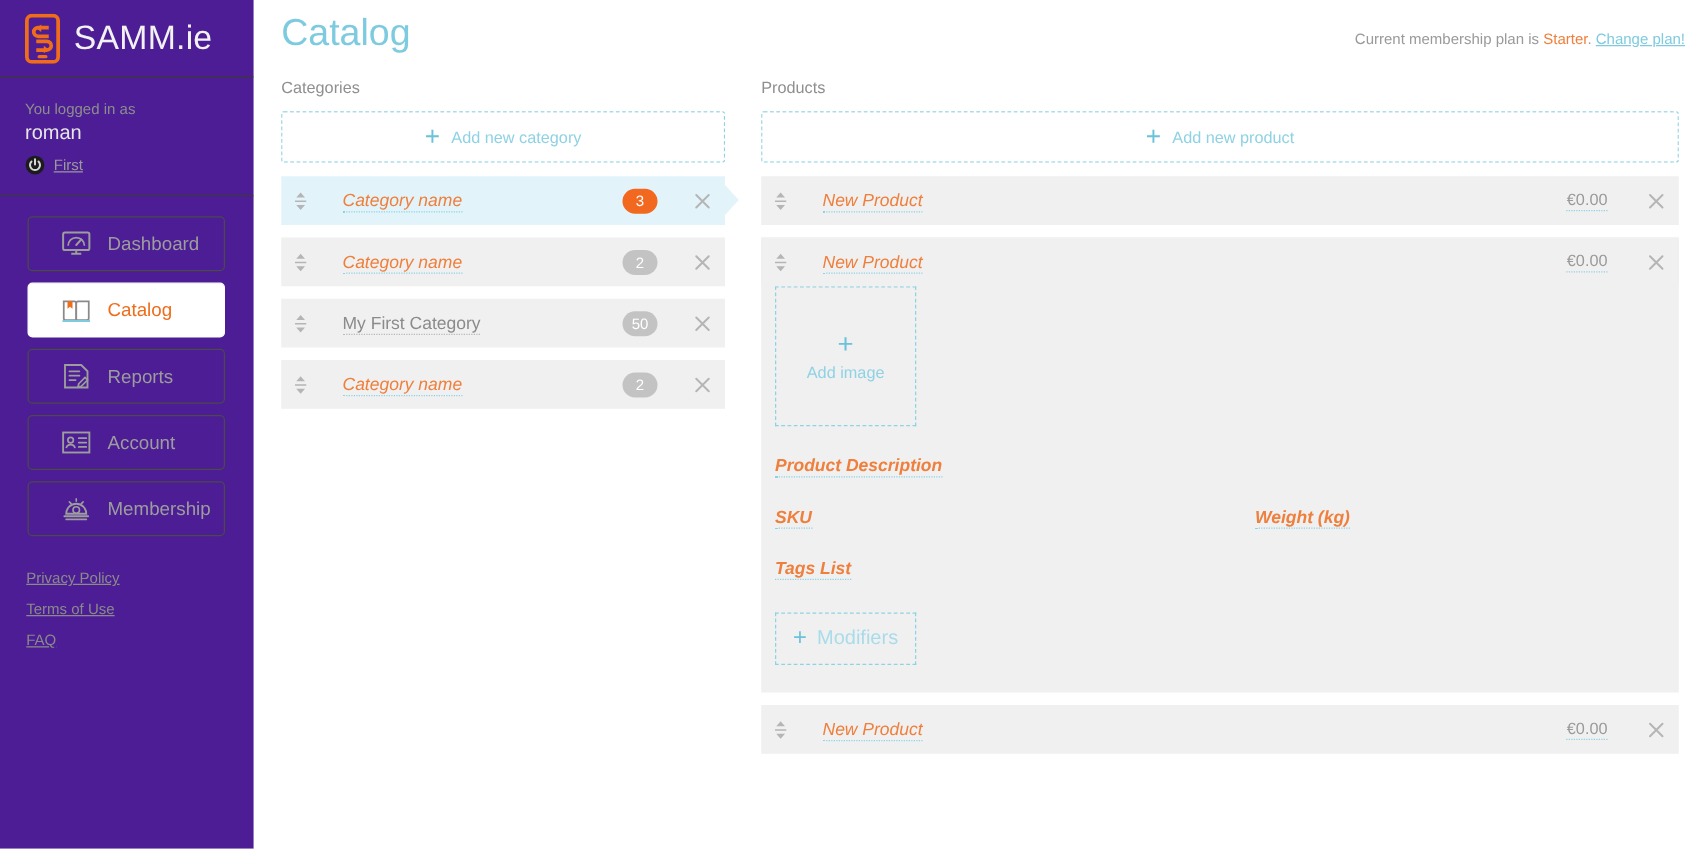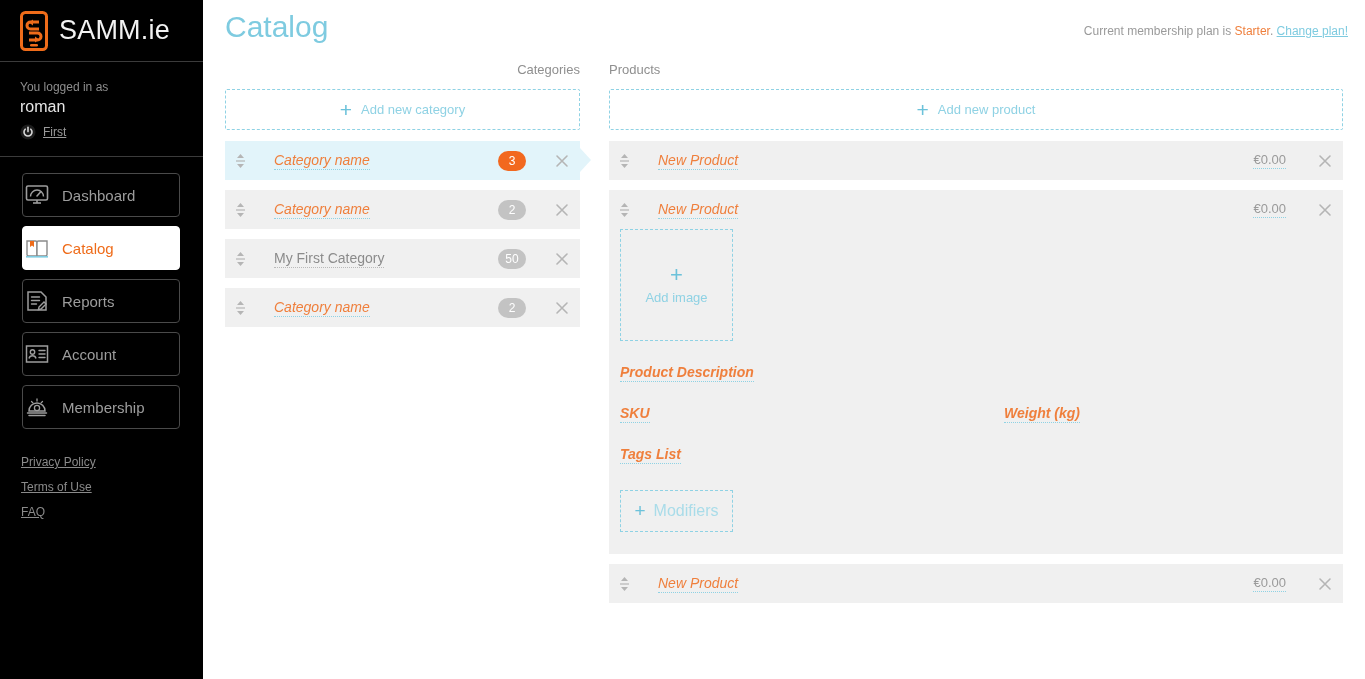--- a/index.html
+++ b/index.html
@@ -7,21 +7,21 @@
     width: 1365px; height: 679px;
     background: #ffffff;
     font-family: "Liberation Sans", sans-serif;
     overflow: hidden;
   }
   body { display: flex; }
 
   
   .sidebar {
     width: 203px; height: 679px;
-    background: #000000;
+    background: #4c1d95;
     flex: 0 0 203px;
     position: relative;
   }
   .logo-row {
     height: 62px;
     display: flex; align-items: center;
     padding-left: 20px;
     border-bottom: 1px solid #3b3b3b;
   }
   .logo-mark { width: 28px; height: 40px; flex: 0 0 28px; }
@@ -36,21 +36,21 @@
   .power-icon { width: 16px; height: 16px; flex: 0 0 16px; }
   .logout-link {
     color: #9a9a9a; font-size: 12px; margin-left: 7px;
     text-decoration: underline; cursor: pointer;
   }
 
   .nav { padding: 16px 23px 0 22px; }
   .nav-item {
     height: 44px; margin-bottom: 9px;
     border: 1px solid #4a4a4a; border-radius: 4px;
-    display: flex; align-items: center; padding-left: 2px;
+    display: flex; align-items: center; padding-left: 26px;
     cursor: pointer; background: transparent;
   }
   .nav-item .nav-label { color: #9d9d9d; font-size: 15px; margin-left: 13px; }
   .nav-item.active { background: #ffffff; border-color: #ffffff; }
   .nav-item.active .nav-label { color: #ef6c1a; }
   .nav-ico { width: 24px; height: 24px; flex: 0 0 24px; }
 
   .footer-links { position: absolute; left: 21px; top: 455px; }
   .footer-links a {
     display: block; color: #8a8a8a; font-size: 12px;
@@ -65,21 +65,21 @@
     color: #7ecbe0; font-size: 30px; font-weight: 400;
   }
   .plan-note {
     position: absolute; right: 17px; top: 24px;
     font-size: 12px; color: #9a9a9a; margin-left: 32px;
   }
   .plan-note .plan-name { color: #ef7f3c; }
   .plan-note .plan-link { color: #7ecbe0; text-decoration: underline; cursor: pointer; }
 
   .columns { display: flex; padding: 0 22px 0 22px; }
-  .col-categories { width: 355px; flex: 0 0 355px; margin-right: 29px; text-align: right; }
+  .col-categories { width: 355px; flex: 0 0 355px; margin-right: 29px; }
   .col-products { flex: 1 1 auto; }
   .col-head { font-size: 13px; color: #8f8f8f; margin-bottom: 12px; }
 
   .add-box {
     border: 1px dashed #8fd2e4; border-radius: 2px;
     height: 41px; display: flex; align-items: center; justify-content: center;
     cursor: pointer; background: #fff; margin-bottom: 11px;
   }
   .add-box .plus { color: #6cc2da; font-size: 21px; line-height: 0; margin-right: 9px; font-weight: 300; }
   .add-box .add-label { color: #8fd2e4; font-size: 13px; }

